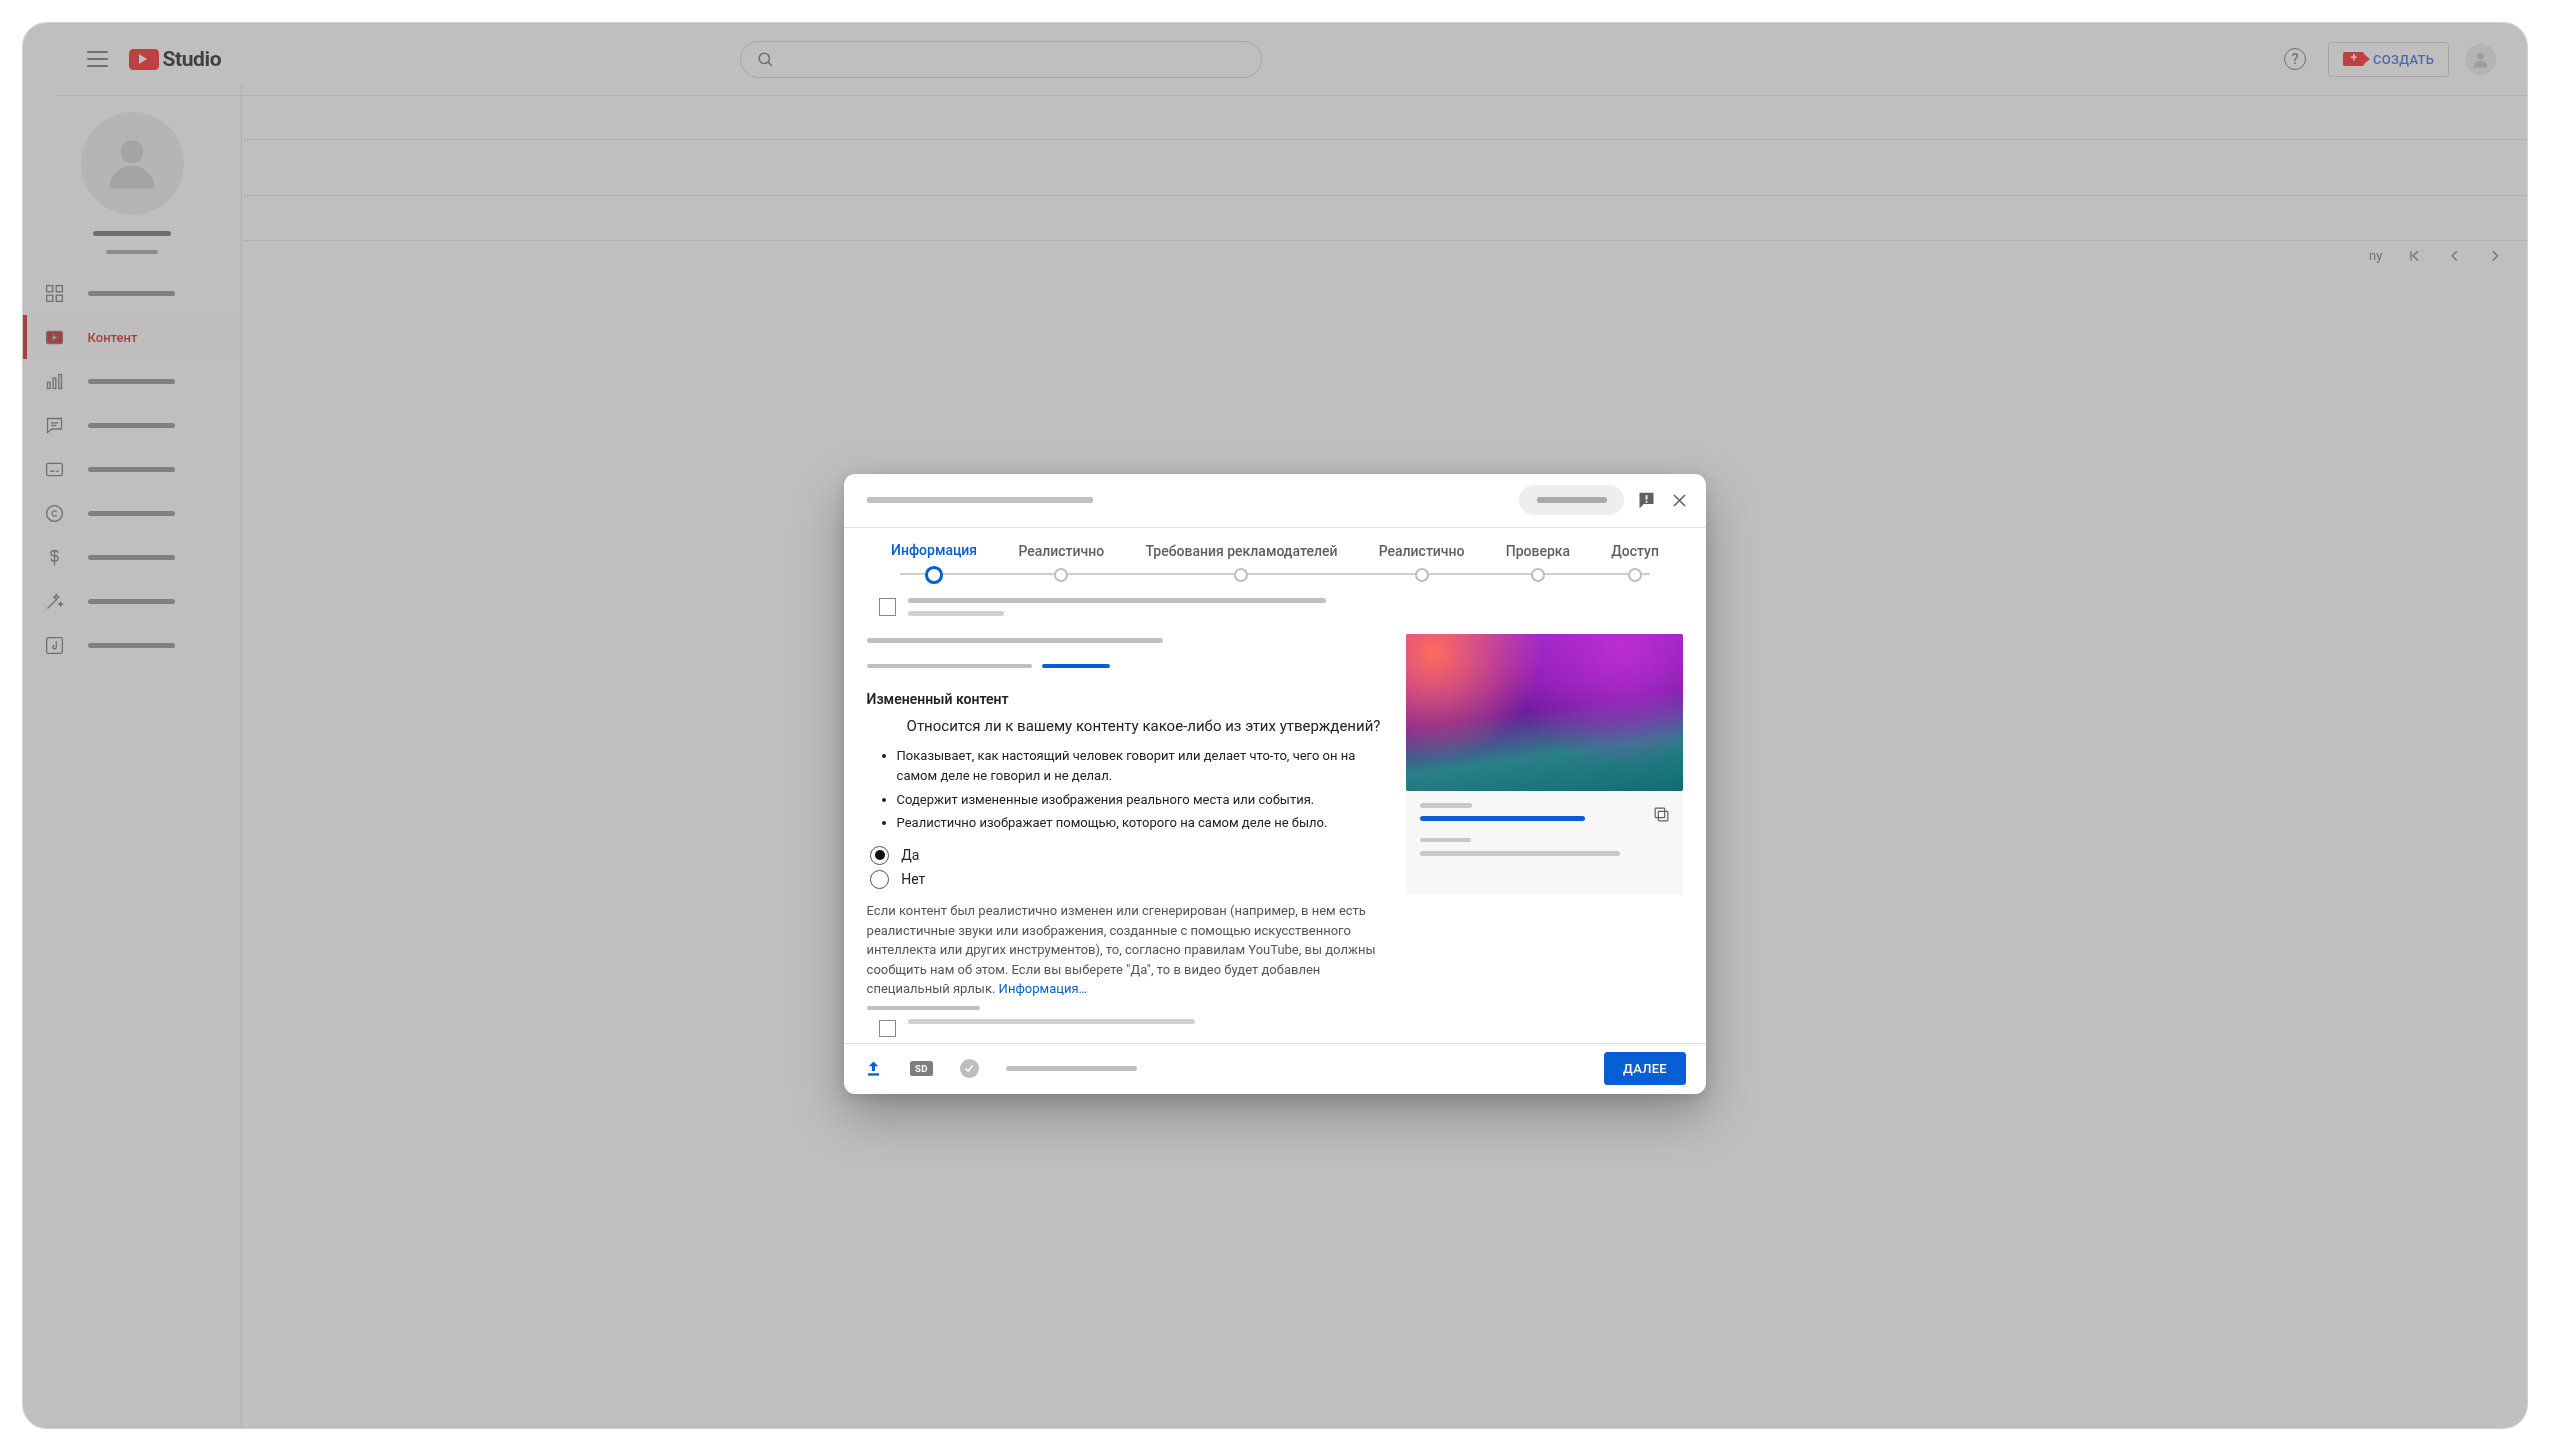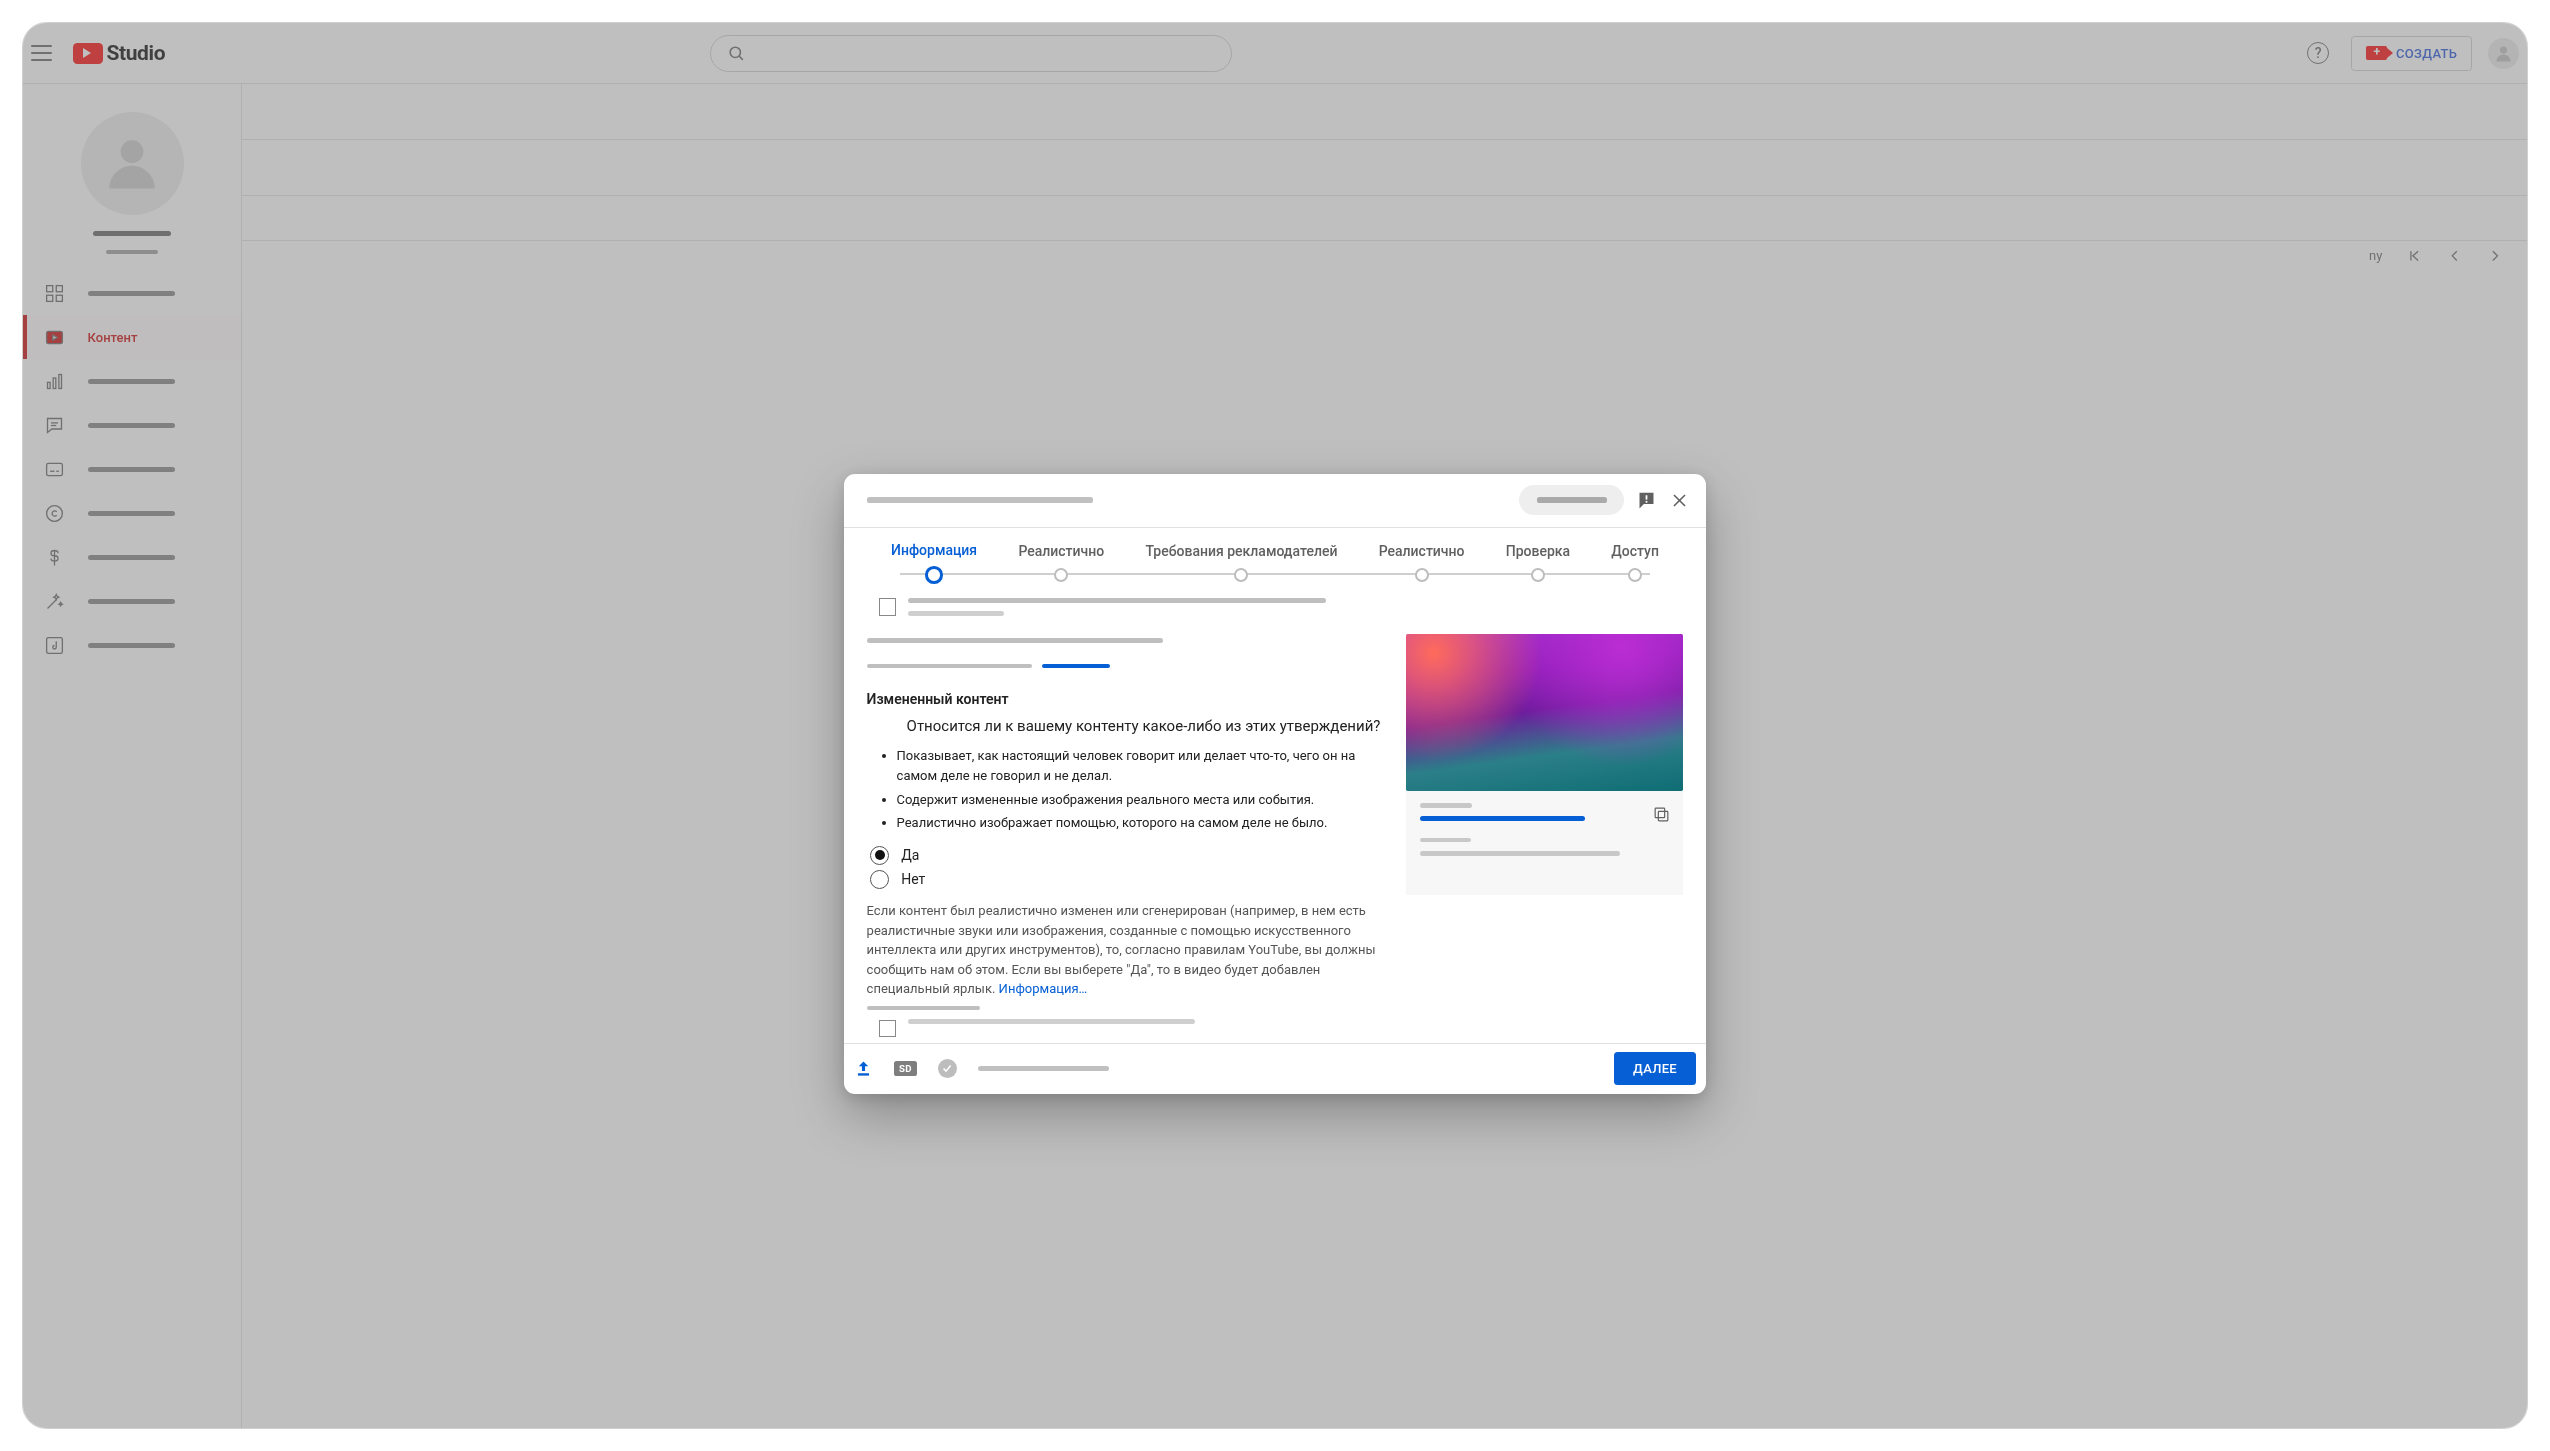--- a/index.html
+++ b/index.html
@@ -23,26 +23,27 @@
   .browser::after {
     content:"";
     position:absolute; inset:0;
     background: rgba(128,128,128,0.5);
     pointer-events:none;
     z-index: 5;
   }
 
   
   .header {
-    height: 61px;
+    height: 73px;
     display: flex; align-items: center;
-    padding: 0 8px;
+    padding: 0 31px;
     border-bottom: 0.9px solid #e0e0e0;
     gap: 21px;
     position: relative;
+    margin-left: 33px;
   }
   .hamburger { width: 21px; height: 15.7px; display:flex; flex-direction:column; justify-content:space-between; cursor:pointer; }
   .hamburger span { height: 1.7px; background:#606060; border-radius:0.9px; }
   .logo { display:flex; align-items:center; gap:3.5px; font-weight:700; font-size:21px; letter-spacing:-0.4px; }
   .logo .yt { width:30px; height:21px; background:#ff0000; border-radius:4.4px; position:relative; }
   .logo .yt::after { content:""; position:absolute; left:10.4px; top:5.2px; border-left:8.7px solid #fff; border-top:5.2px solid transparent; border-bottom:5.2px solid transparent; }
   .search {
     flex: 0 0 auto;
     width: 522px; height: 37px;
     margin-left: auto; margin-right: auto;
@@ -174,21 +175,21 @@
   .radio { width:19px; height:19px; border-radius:50%; border:1.7px solid #555; position:relative; flex-shrink:0; }
   .radio.checked::after { content:""; position:absolute; inset:3.5px; border-radius:50%; background:#111; }
   .radio-label { font-size:14px; color:#222; }
 
   .explain { font-size:13px; color:#555; line-height:1.5; margin: 12.2px 0 7px; }
   .explain a { color:#065fd4; text-decoration:none; }
 
   
   .dlg-foot {
     height: 51px; border-top:0.9px solid #e0e0e0;
-    display:flex; align-items:center; padding: 0 10px; gap: 21px;
+    display:flex; align-items:center; padding: 0 20px; gap: 27px;
   }
   .ft-upload { width:19px; height:19px; fill:#065fd4; }
   .ft-sd {
     width:22.6px; height:15.7px; border-radius:2.6px; background:#7e7e7e; color:#fff;
     font-size:9.6px; font-weight:700; display:flex; align-items:center; justify-content:center; letter-spacing:0.3px;
   }
   .ft-check { width:19px; height:19px; border-radius:50%; background:#bdbdbd; display:flex; align-items:center; justify-content:center; }
   .ft-check svg { width:12.2px; height:12.2px; stroke:#fff; stroke-width:3; fill:none; }
   .next-btn {
     margin-left:auto; height:33px; padding: 0 19px; background:#065fd4; color:#fff;

